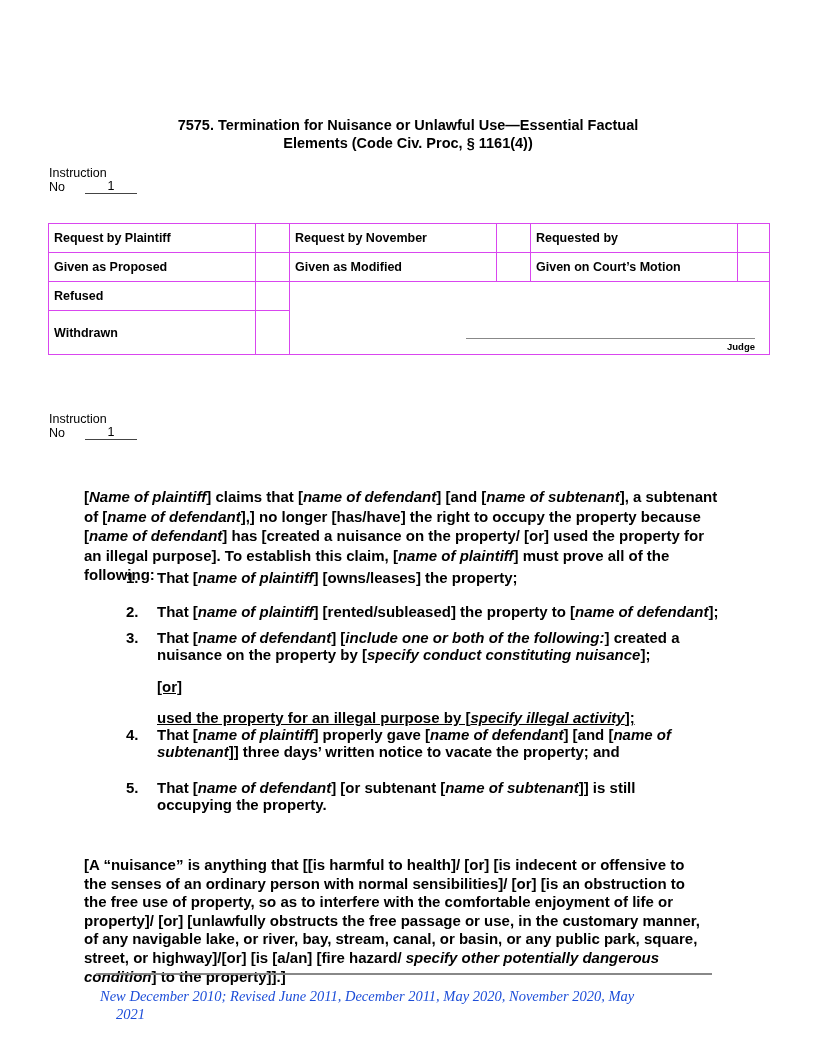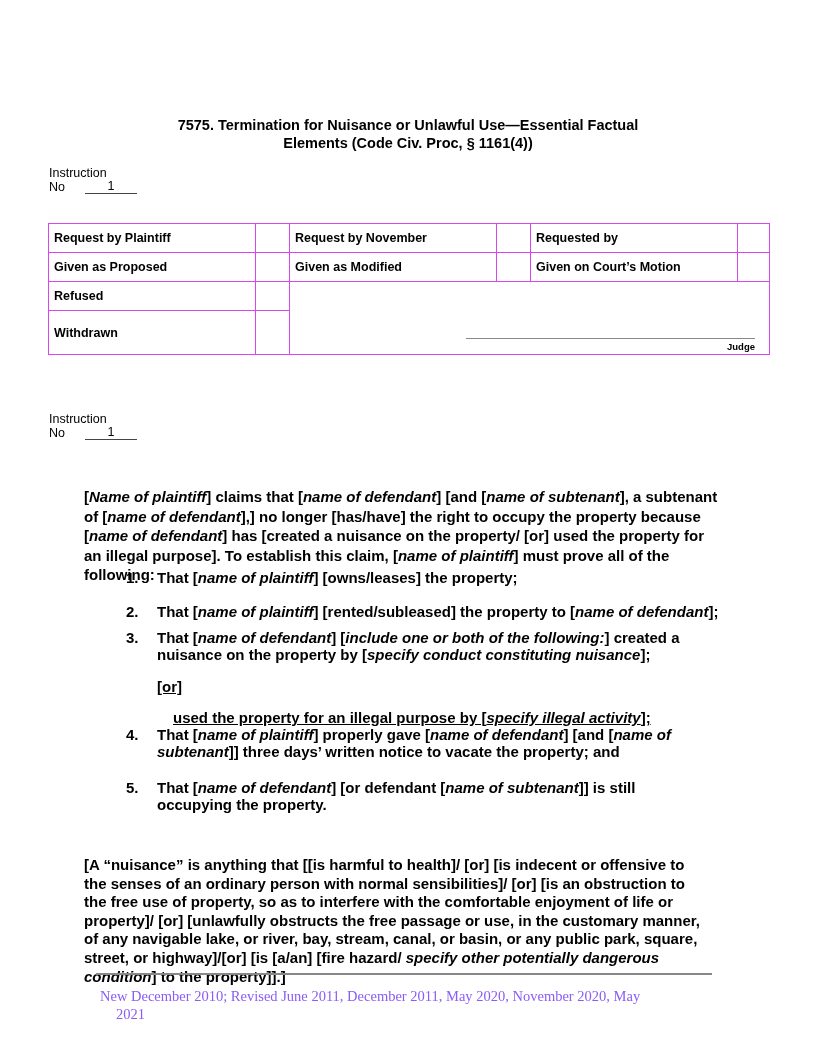--- a/index.html
+++ b/index.html
@@ -14,21 +14,21 @@
   .judge-area { position: relative; text-align: center; }
   .judge-line { position: absolute; left: 176px; right: 14px; top: 56px; border-top: 1px solid #888; }
   .judge-label { position: absolute; right: 14px; top: 59px; font-size: 9.5px; }
   .body-text { position: absolute; left: 84px; width: 640px; font-weight: bold; font-size: 15px; line-height: 19.5px; margin-top: 28px; }
   .body-text i { font-style: italic; }
   .list-item { position: absolute; left: 126px; width: 620px; font-weight: bold; font-size: 15px; line-height: 17px; display: flex; }
   .list-item .num { width: 31px; flex: none; }
   .list-item .txt { flex: 1; }
   .sub-text { position: absolute; left: 157px; font-weight: bold; font-size: 15px; line-height: 17px; text-decoration: underline; }
   .rule { position: absolute; left: 96px; width: 616px; top: 973px; border-top: 2px solid #888; }
-  .footer { position: absolute; left: 100px; top: 987px; width: 620px; font-family: "Liberation Serif", serif; font-size: 14.5px; line-height: 18px; color: #8b5cf6; }
+  .footer { position: absolute; left: 100px; top: 987px; width: 620px; font-family: "Liberation Serif", serif; font-style: italic; font-size: 14.5px; line-height: 18px; color: #1d4ed8; }
   .footer .l2 { padding-left: 16px; }
 </style>
 </head>
 <body>
 
 <div class="title">
   <div>7575. Termination for Nuisance or Unlawful Use—Essential Factual</div>
   <div>Elements (Code Civ. Proc, § 1161(4))</div>
 </div>
 
@@ -91,28 +91,28 @@
 </div>
 <div class="list-item" style="top:603px;">
   <span class="num">2.</span>
   <span class="txt"><span>That [</span><i>name of plaintiff</i><span>] [rented/subleased] the property to [</span><i>name of defendant</i><span>];</span></span>
 </div>
 <div class="list-item" style="top:629px;">
   <span class="num">3.</span>
   <span class="txt" style="padding-right:40px"><span>That [</span><i>name of defendant</i><span>] [</span><i>include one or both of the following:</i><span>] created a nuisance on the property by [</span><i>specify conduct constituting nuisance</i><span>];</span></span>
 </div>
 <div class="sub-text" style="top:678px;">[or]</div>
-<div class="sub-text" style="top:709px;margin-left:16px;"><span>used the property for an illegal purpose by [</span><i>specify illegal activity</i><span>];</span></div>
+<div class="sub-text" style="top:709px;"><span>used the property for an illegal purpose by [</span><i>specify illegal activity</i><span>];</span></div>
 <div class="list-item" style="top:726px;">
   <span class="num">4.</span>
   <span class="txt" style="padding-right:60px"><span>That [</span><i>name of plaintiff</i><span>] properly gave [</span><i>name of defendant</i><span>] [and [</span><i>name of subtenant</i><span>]] three days’ written notice to vacate the property; and</span></span>
 </div>
 <div class="list-item" style="top:779px;">
   <span class="num">5.</span>
-  <span class="txt" style="padding-right:70px"><span>That [</span><i>name of defendant</i><span>] [or defendant [</span><i>name of subtenant</i><span>]] is still occupying the property.</span></span>
+  <span class="txt" style="padding-right:70px"><span>That [</span><i>name of defendant</i><span>] [or subtenant [</span><i>name of subtenant</i><span>]] is still occupying the property.</span></span>
 </div>
 
 <div class="body-text" style="top:828px; width:622px; line-height:18.6px;"><span>[A “nuisance” is anything that [[is harmful to health]/ [or] [is indecent or offensive to the senses of an ordinary person with normal sensibilities]/ [or] [is an obstruction to the free use of property, so as to interfere with the comfortable enjoyment of life or property]/ [or] [unlawfully obstructs the free passage or use, in the customary manner, of any navigable lake, or river, bay, stream, canal, or basin, or any public park, square, street, or highway]/[or] [is [a/an] [fire hazard/ </span><i>specify other potentially dangerous condition</i><span>] to the property]].]</span></div>
 
 <div class="rule"></div>
 <div class="footer">
   <div>New December 2010; Revised June 2011, December 2011, May 2020, November 2020, May</div>
   <div class="l2">2021</div>
 </div>
 

